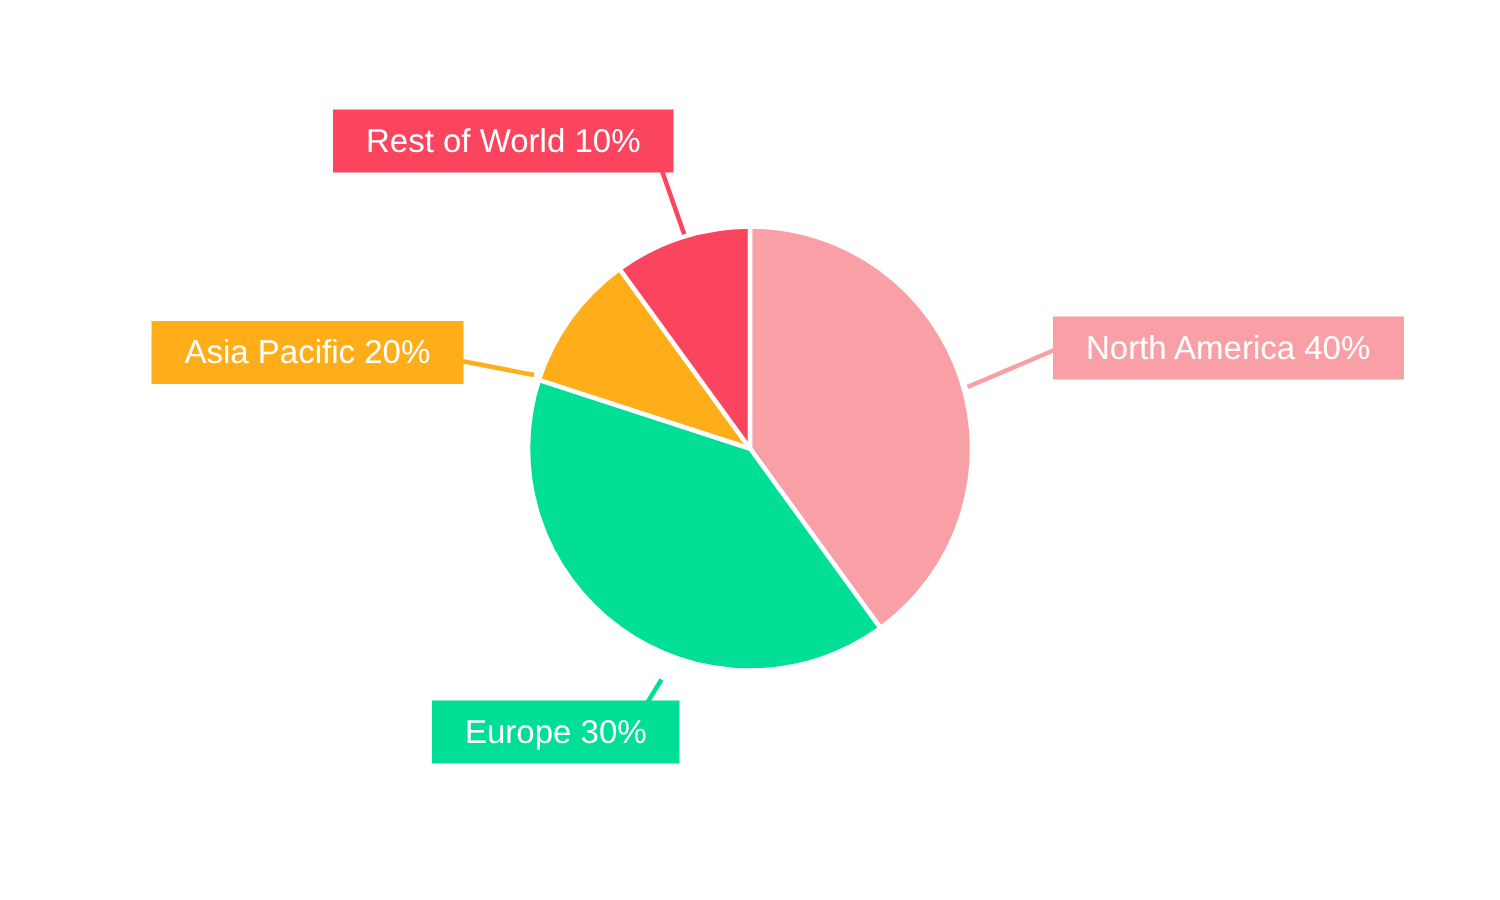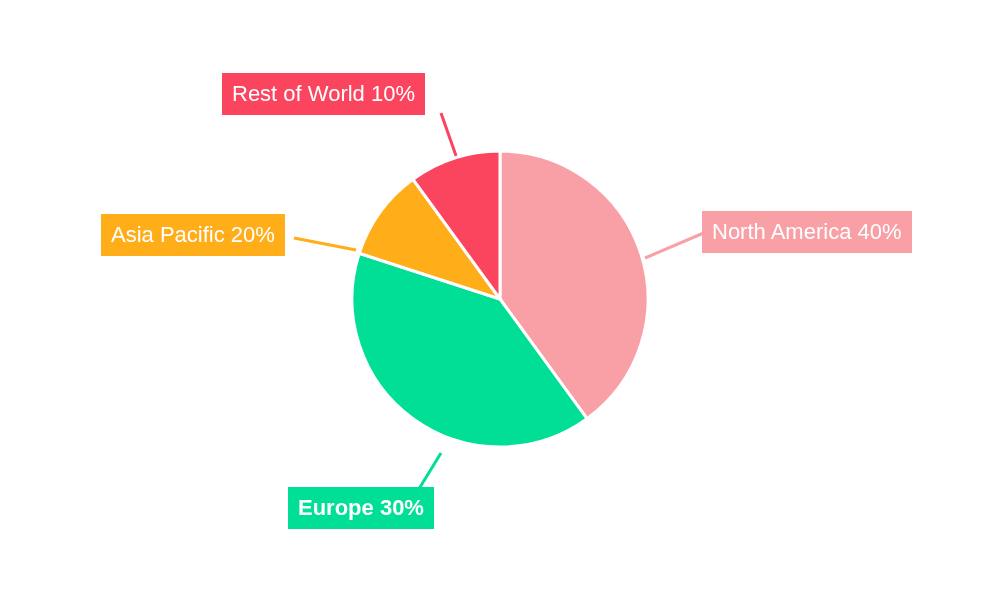--- a/index.html
+++ b/index.html
@@ -37,33 +37,32 @@
     display: flex;
     align-items: center;
     justify-content: center;
     color: #ffffff;
     font-size: 22px;
     font-family: "Liberation Sans", sans-serif;
     font-weight: 400;
     line-height: 1;
     white-space: nowrap;
     letter-spacing: 0px;
-    padding: 0 10px;
+    padding: 0 22px;
     box-sizing: border-box;
   }
   #label-north-america {
     left: 702px;
     top: 211px;
     height: 42px;
   }
   #label-europe {
     left: 288px;
-    top: 487px;
+    top: 467px;
     height: 42px;
-    font-weight: bold;
   }
   #label-asia-pacific {
     left: 101px;
     top: 214px;
     height: 42px;
   }
   #label-rest-of-world {
     left: 222px;
     top: 73px;
     height: 42px;

